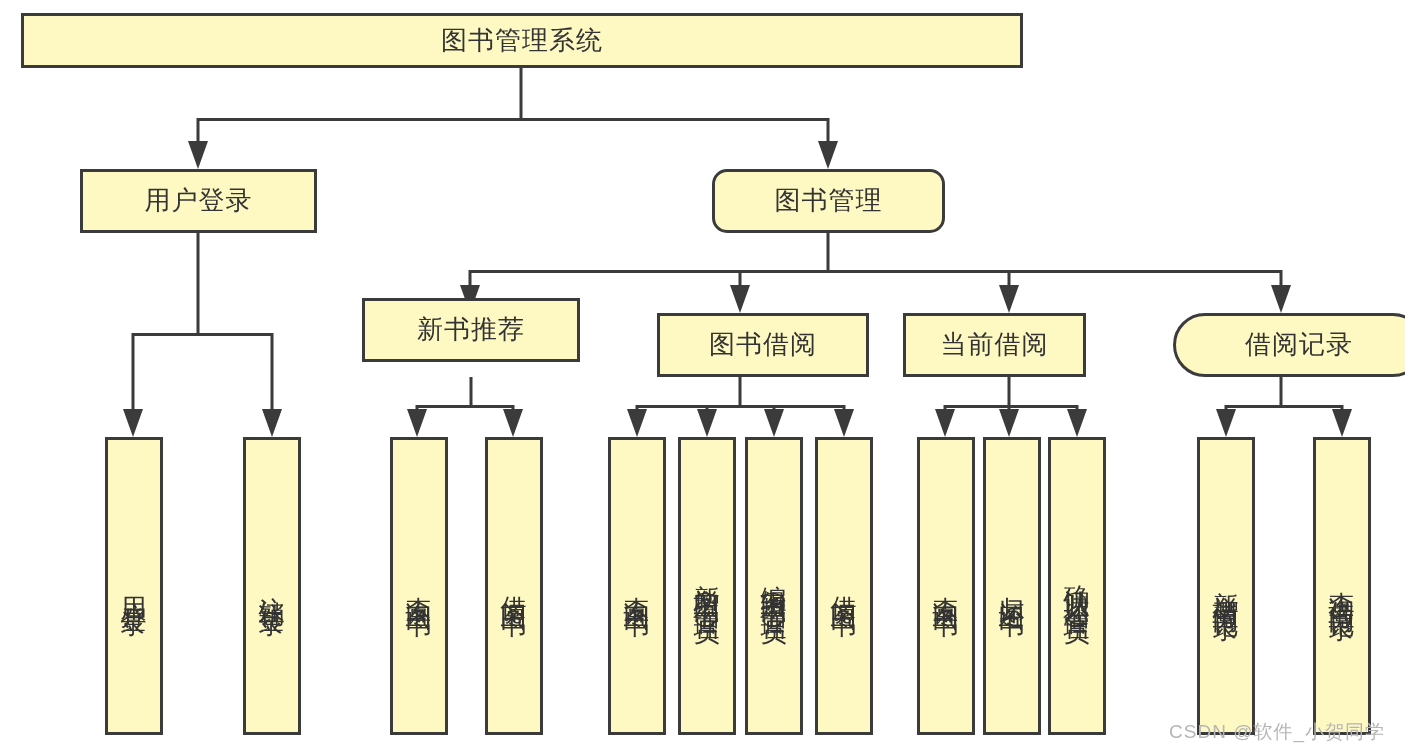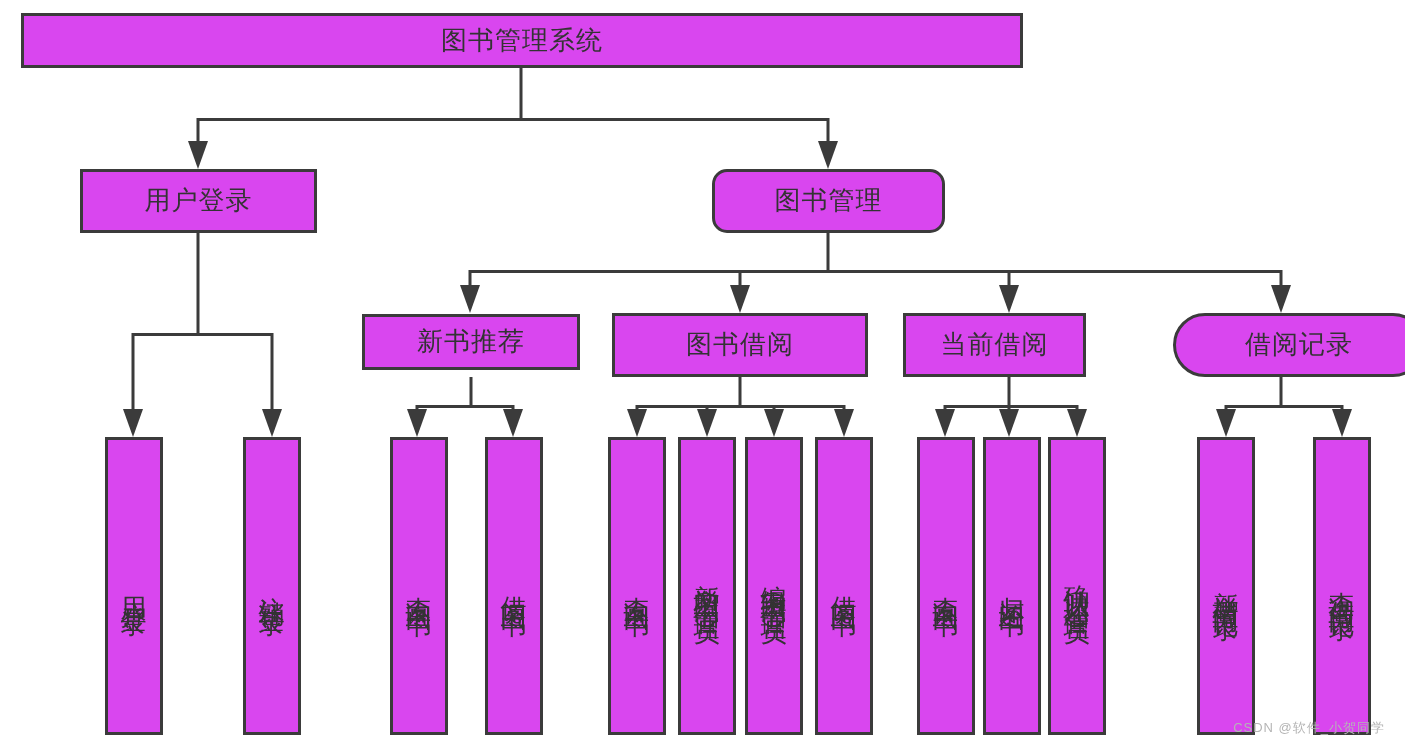--- a/index.html
+++ b/index.html
@@ -15,21 +15,21 @@
   .connectors {
     position: absolute;
     left: 0; top: 0;
     width: 1405px; height: 747px;
     z-index: 1;
   }
   .node {
     position: absolute;
     box-sizing: border-box;
     border: 3px solid #3b3b3b;
-    background: #d946ef;
+    background: #fef9c3;
     display: flex;
     align-items: center;
     justify-content: center;
     font-size: 26px;
     letter-spacing: 1px;
     color: #333333;
     z-index: 2;
     text-align: center;
     line-height: 1.2;
   }
@@ -38,22 +38,22 @@
     text-orientation: mixed;
     letter-spacing: 5px;
     line-height: 1;
   }
   
   .n-root   { left: 21px;   top: 13px;  width: 1002px; height: 55px; }
   
   .n-login  { left: 80px;   top: 169px; width: 237px;  height: 64px; }
   .n-mgmt   { left: 712px;  top: 169px; width: 233px;  height: 64px; border-radius: 15px; }
   
-  .n-rec    { left: 362px;  top: 314px; width: 218px;  height: 56px; }
-  .n-borrow { left: 612px;  top: 313px; width: 256px;  height: 64px; }
+  .n-rec    { left: 362px;  top: 298px; width: 218px;  height: 64px; }
+  .n-borrow { left: 657px;  top: 313px; width: 212px;  height: 64px; }
   .n-cur    { left: 903px;  top: 313px; width: 183px;  height: 64px; }
   .n-recd   { left: 1173px; top: 313px; width: 252px;  height: 64px; border-radius: 32px; }
   
   .leaf { top: 437px; width: 58px; height: 298px; }
   .l-1  { left: 105px;  }
   .l-2  { left: 243px;  }
   .l-3  { left: 390px;  }
   .l-4  { left: 485px;  }
   .l-5  { left: 608px;  }
   .l-6  { left: 678px;  }
@@ -61,21 +61,21 @@
   .l-8  { left: 815px;  }
   .l-9  { left: 917px;  }
   .l-10 { left: 983px;  }
   .l-11 { left: 1048px; }
   .l-12 { left: 1197px; }
   .l-13 { left: 1313px; }
   .watermark {
     position: absolute;
     right: 20px;
     top: 719px;
-    font-size: 13px;
+    font-size: 19px;
     color: #b5b5b5;
     letter-spacing: 1px;
     z-index: 3;
     white-space: nowrap;
   }
 </style>
 </head>
 <body>
 
 <div class="canvas">

